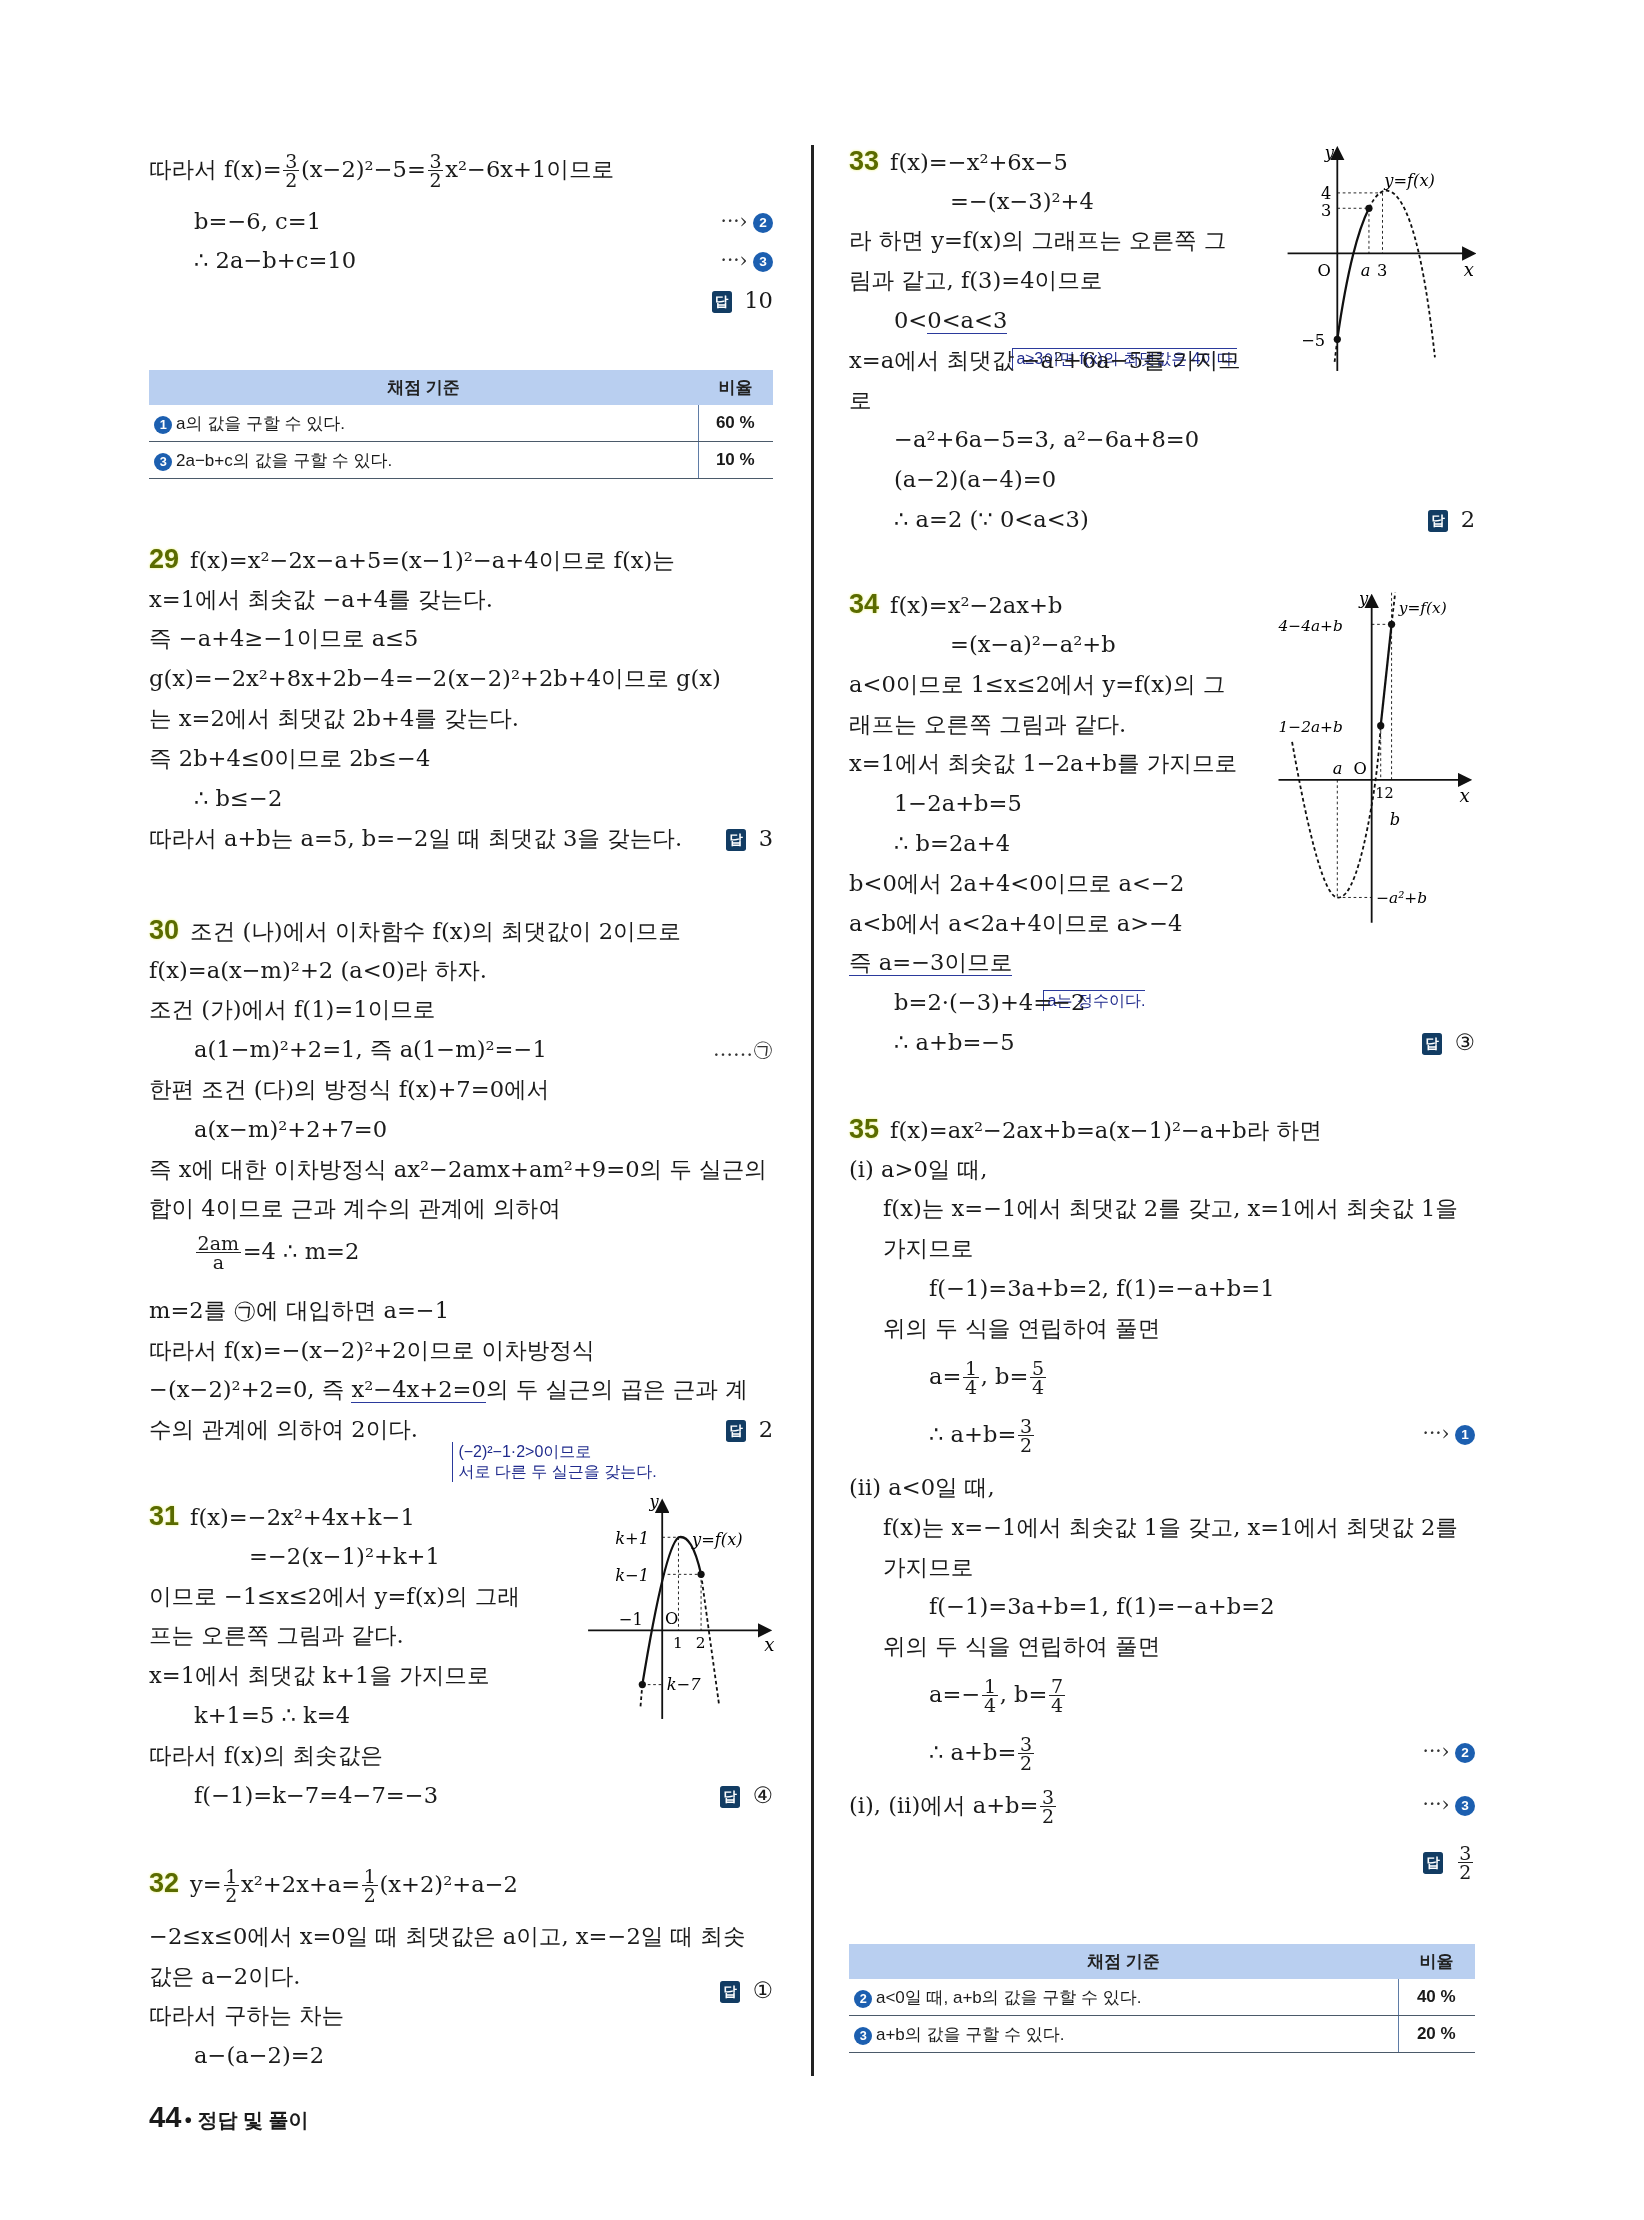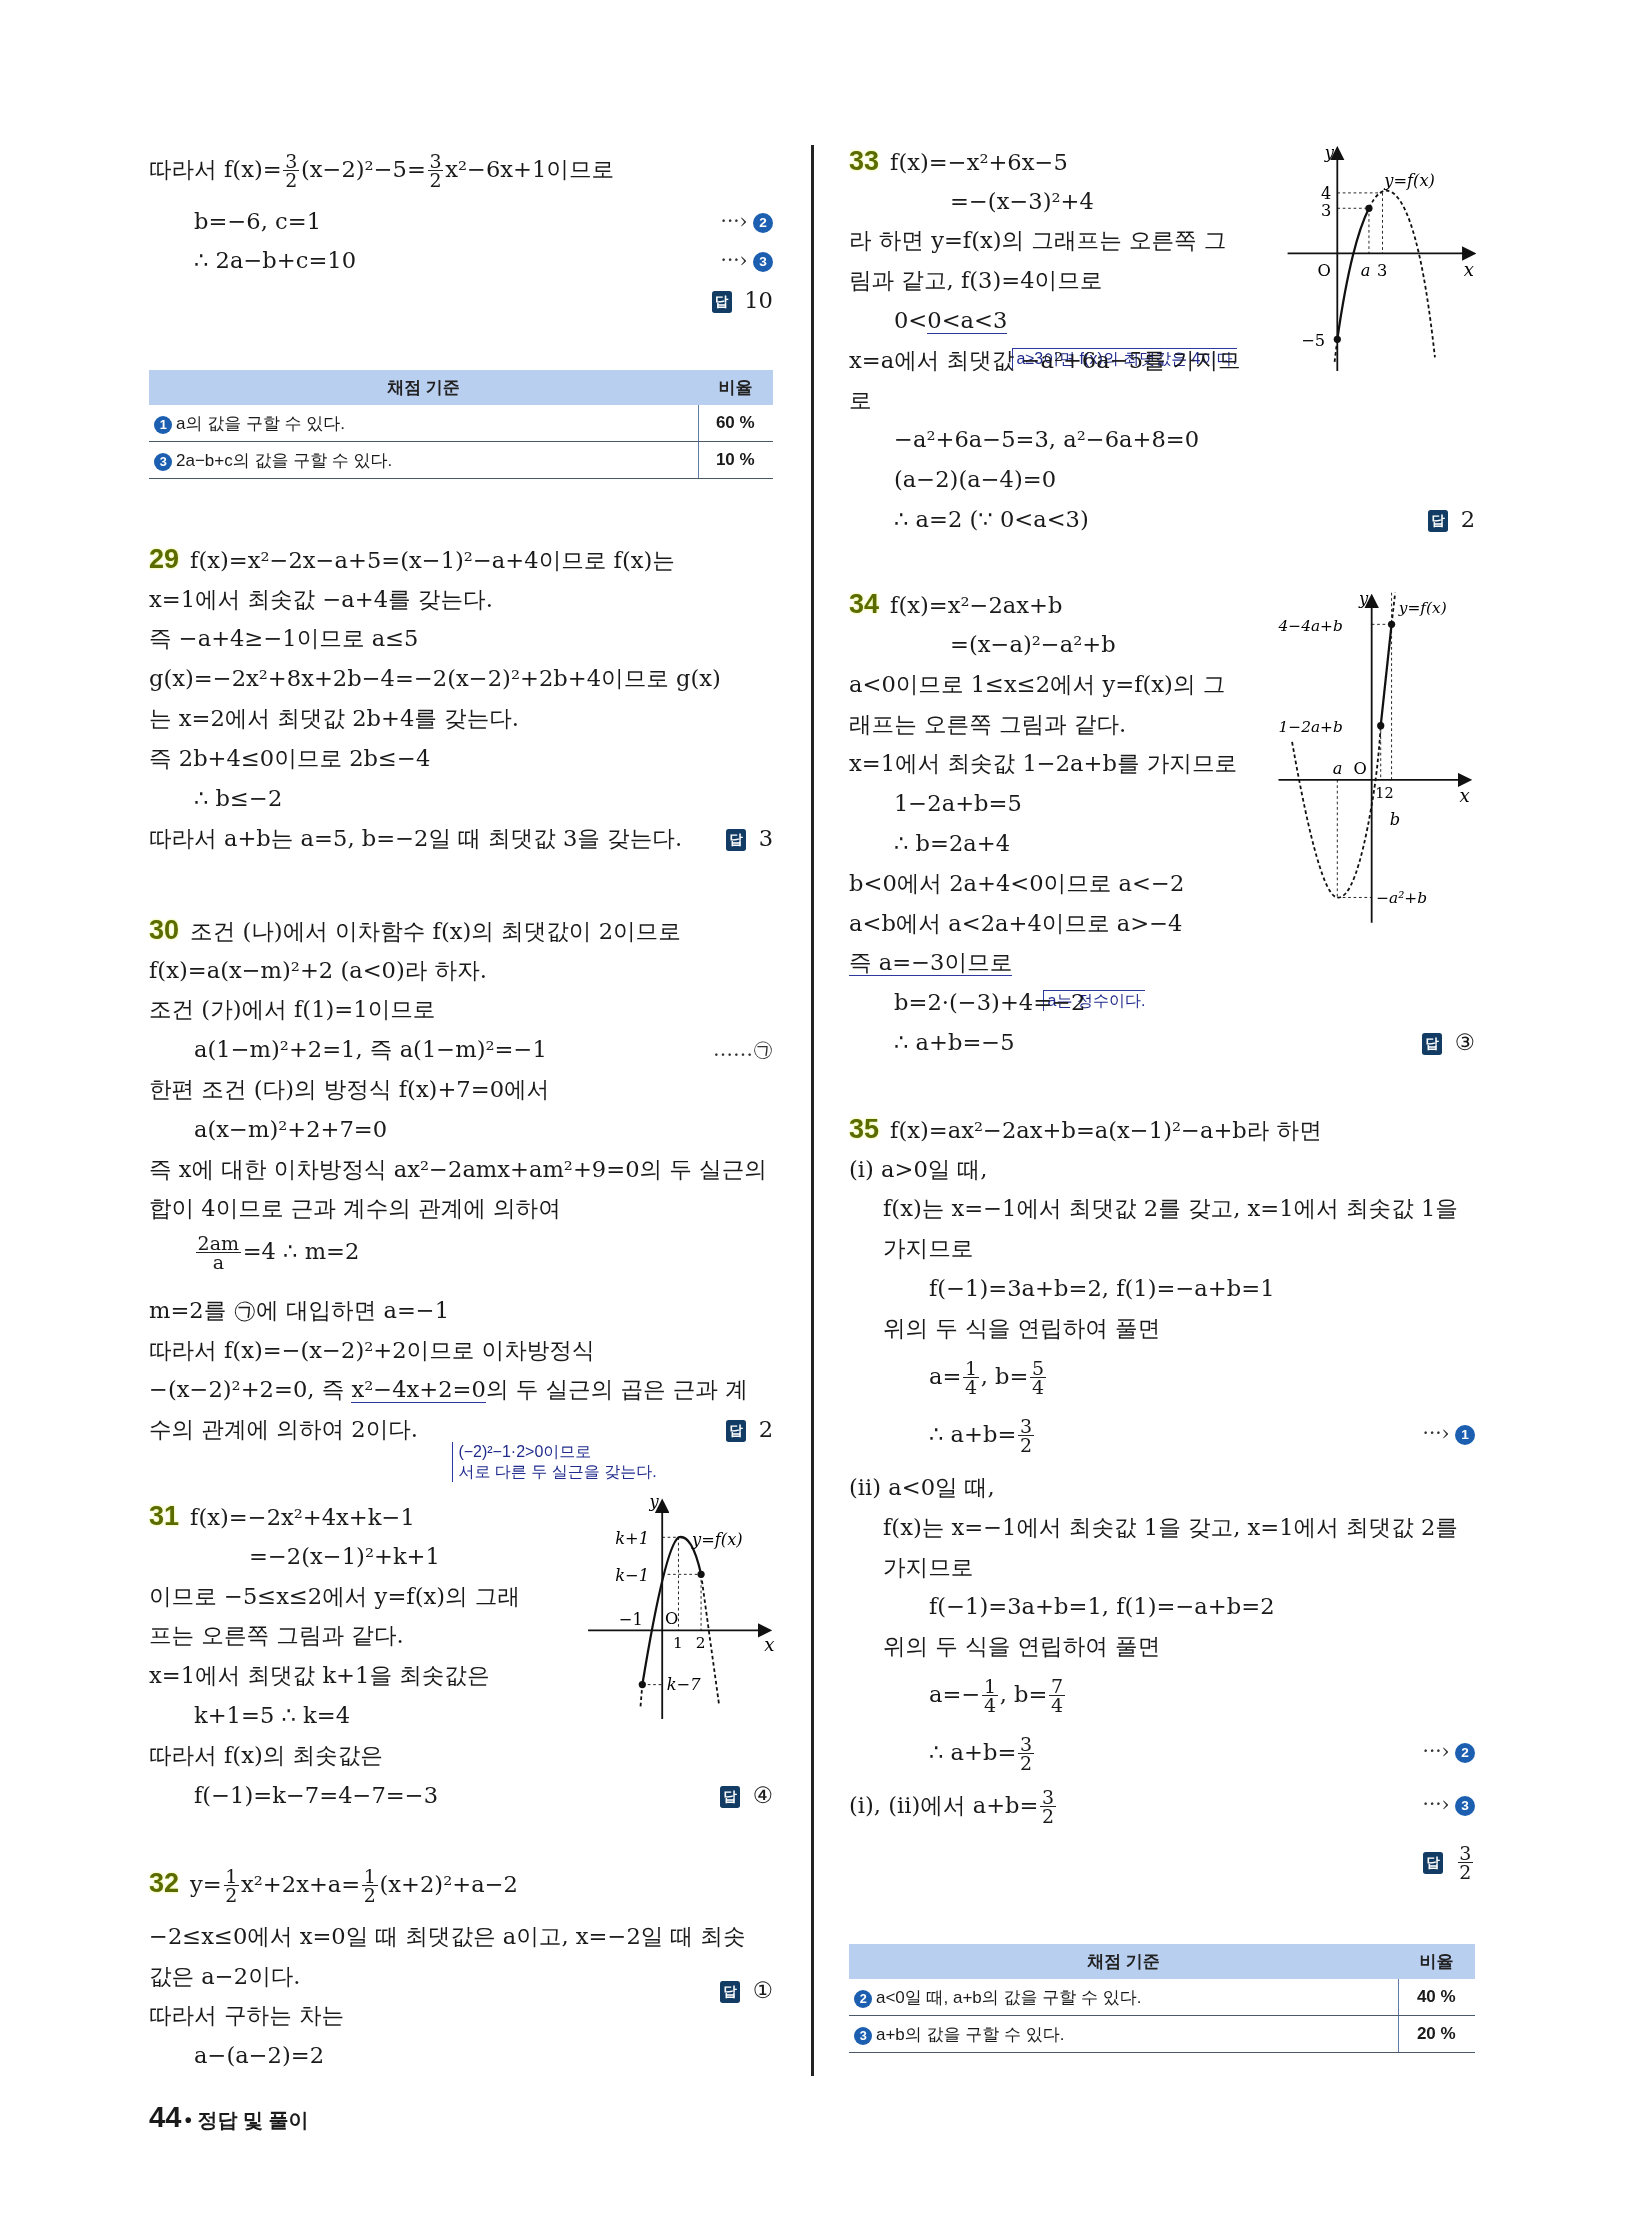--- a/index.html
+++ b/index.html
@@ -100,23 +100,23 @@
     <div class="note" style="top:1266px;left:303px;border-left:1.8px solid #2b3a9c;padding-left:5.4px;">
       <div>(−2)²−1·2&gt;0이므로</div>
       <div>서로 다른 두 실근을 갖는다.</div>
     </div>
     <div class="ans" style="top:1279px;"><span class="ans-icon">답</span><span>2</span></div>
   </div>
 
   <div>
     <div class="line" style="top:1366px;left:0;"><span class="pnum">31</span><span>f(x)=−2x²+4x+k−1</span></div>
     <div class="line" style="top:1406px;left:100px;">=−2(x−1)²+k+1</div>
-    <div class="line" style="top:1446px;left:0;">이므로 −5≤x≤2에서 y=f(x)의 그래</div>
+    <div class="line" style="top:1446px;left:0;">이므로 −1≤x≤2에서 y=f(x)의 그래</div>
     <div class="line" style="top:1485px;left:0;">프는 오른쪽 그림과 같다.</div>
-    <div class="line" style="top:1525px;left:0;">x=1에서 최댓값 k+1을 최솟값은</div>
+    <div class="line" style="top:1525px;left:0;">x=1에서 최댓값 k+1을 가지므로</div>
     <div class="line" style="top:1565px;left:45px;">k+1=5      ∴ k=4</div>
     <div class="line" style="top:1605px;left:0;">따라서 f(x)의 최솟값은</div>
     <div class="line" style="top:1645px;left:45px;">f(−1)=k−7=4−7=−3</div>
     <div class="ans" style="top:1645px;"><span class="ans-icon">답</span><span>④</span></div>
 
     <svg style="position:absolute;left:430px;top:1357px;" width="208" height="235" viewBox="0 0 230 260">
       <defs>
           <marker id="ar1" markerWidth="8" markerHeight="8" refX="6" refY="4" orient="auto">
             <path d="M0,0 L8,4 L0,8 z" fill="#111"></path>
           </marker>

